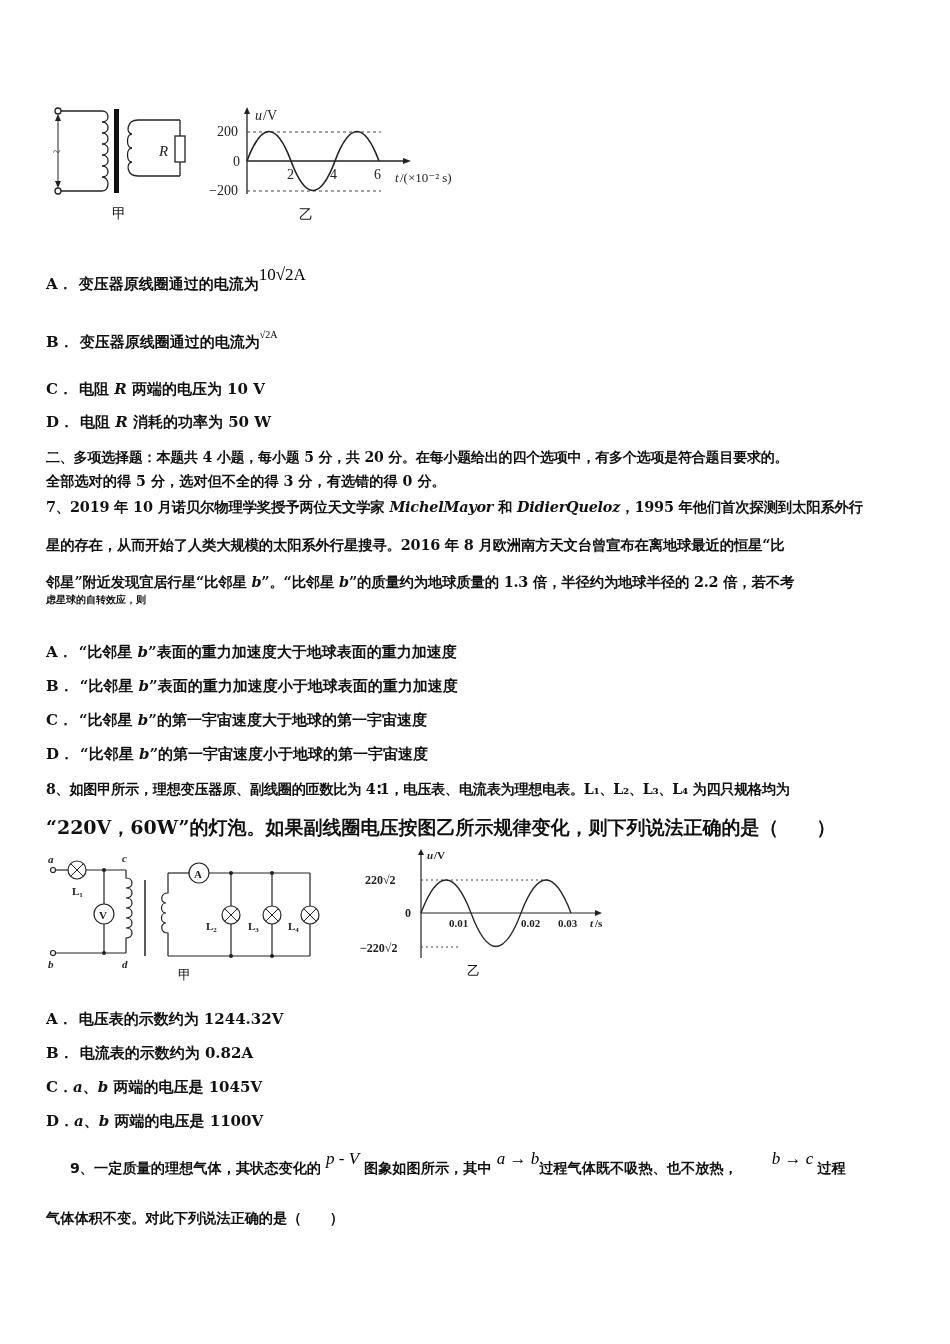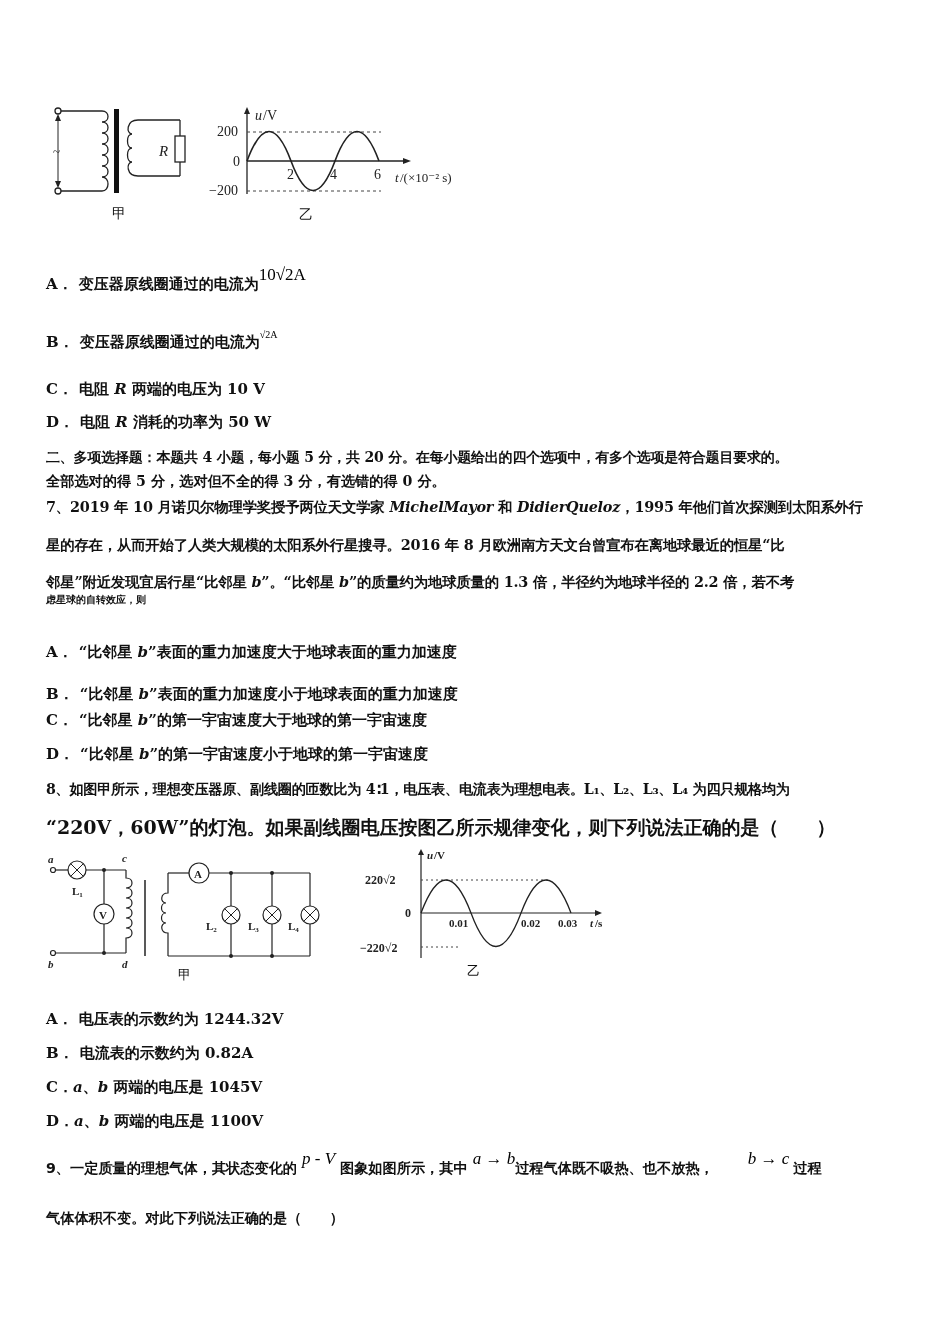--- a/index.html
+++ b/index.html
@@ -84,21 +84,21 @@
 </div>
 <div class="line" style="top:535px;font-size:14.4px;letter-spacing:-0.2px;">星的存在，从而开始了人类大规模的太阳系外行星搜寻。2016 年 8 月欧洲南方天文台曾宣布在离地球最近的恒星“比</div>
 <div class="line" style="top:572px;font-size:14.4px;letter-spacing:-0.2px;">
   <span>邻星”附近发现宜居行星“比邻星 </span><span class="it">b</span><span>”。“比邻星 </span><span class="it">b</span><span>”的质量约为地球质量的 1.3 倍，半径约为地球半径的 2.2 倍，若不考</span>
 </div>
 <div class="line" style="top:590px;font-size:10px;">虑星球的自转效应，则</div>
 
 <div class="line" style="top:642px;">
   <span class="opt-letter">A．</span><span>“比邻星 </span><span class="it">b</span><span>”表面的重力加速度大于地球表面的重力加速度</span>
 </div>
-<div class="line" style="top:676px;margin-top:8px;">
+<div class="line" style="top:676px;">
   <span class="opt-letter">B．</span><span>“比邻星 </span><span class="it">b</span><span>”表面的重力加速度小于地球表面的重力加速度</span>
 </div>
 <div class="line" style="top:710px;">
   <span class="opt-letter">C．</span><span>“比邻星 </span><span class="it">b</span><span>”的第一宇宙速度大于地球的第一宇宙速度</span>
 </div>
 <div class="line" style="top:744px;">
   <span class="opt-letter">D．</span><span>“比邻星 </span><span class="it">b</span><span>”的第一宇宙速度小于地球的第一宇宙速度</span>
 </div>
 
 <div class="line" style="top:779px;font-size:14.2px;letter-spacing:-0.3px;">8、如图甲所示，理想变压器原、副线圈的匝数比为 4∶1，电压表、电流表为理想电表。L₁、L₂、L₃、L₄ 为四只规格均为</div>
@@ -200,16 +200,16 @@
 <div class="line" style="top:1043px;">
   <span class="opt-letter">B．</span><span>电流表的示数约为 0.82A</span>
 </div>
 <div class="line" style="top:1077px;">
   <span>C．</span><span class="it">a</span><span>、</span><span class="it">b</span><span> 两端的电压是 1045V</span>
 </div>
 <div class="line" style="top:1111px;">
   <span>D．</span><span class="it">a</span><span>、</span><span class="it">b</span><span> 两端的电压是 1100V</span>
 </div>
 
-<div class="line" style="top:1158px;font-size:14.2px;font-family:'DejaVu Sans','Liberation Sans',sans-serif;">
+<div class="line" style="top:1158px;font-size:14.2px;font-family:'DejaVu Sans','Liberation Sans',sans-serif;margin-left:24px;">
   <span>9、一定质量的理想气体，其状态变化的 </span><span class="math mathi" style="font-size:17px;">p - V</span><span> 图象如图所示，其中 </span><span class="math mathi" style="font-size:17px;">a → b</span><span>过程气体既不吸热、也不放热，</span><span class="math mathi" style="font-size:17px;margin-left:34px;">b → c</span><span style="margin-left:4px;">过程</span>
 </div>
 <div class="line" style="top:1208px;font-size:14.2px;font-family:'DejaVu Sans','Liberation Sans',sans-serif;">气体体积不变。对此下列说法正确的是（　　）</div>
 
 </body></html>

